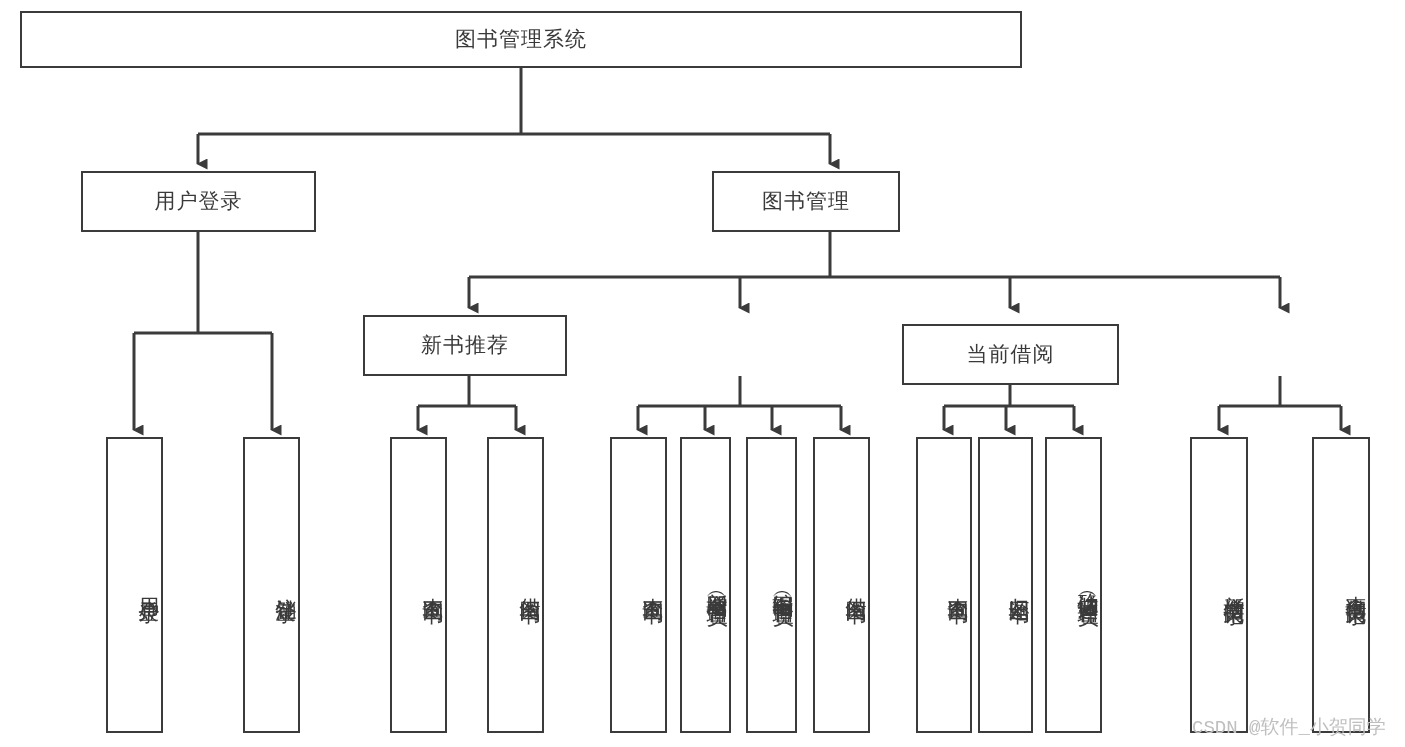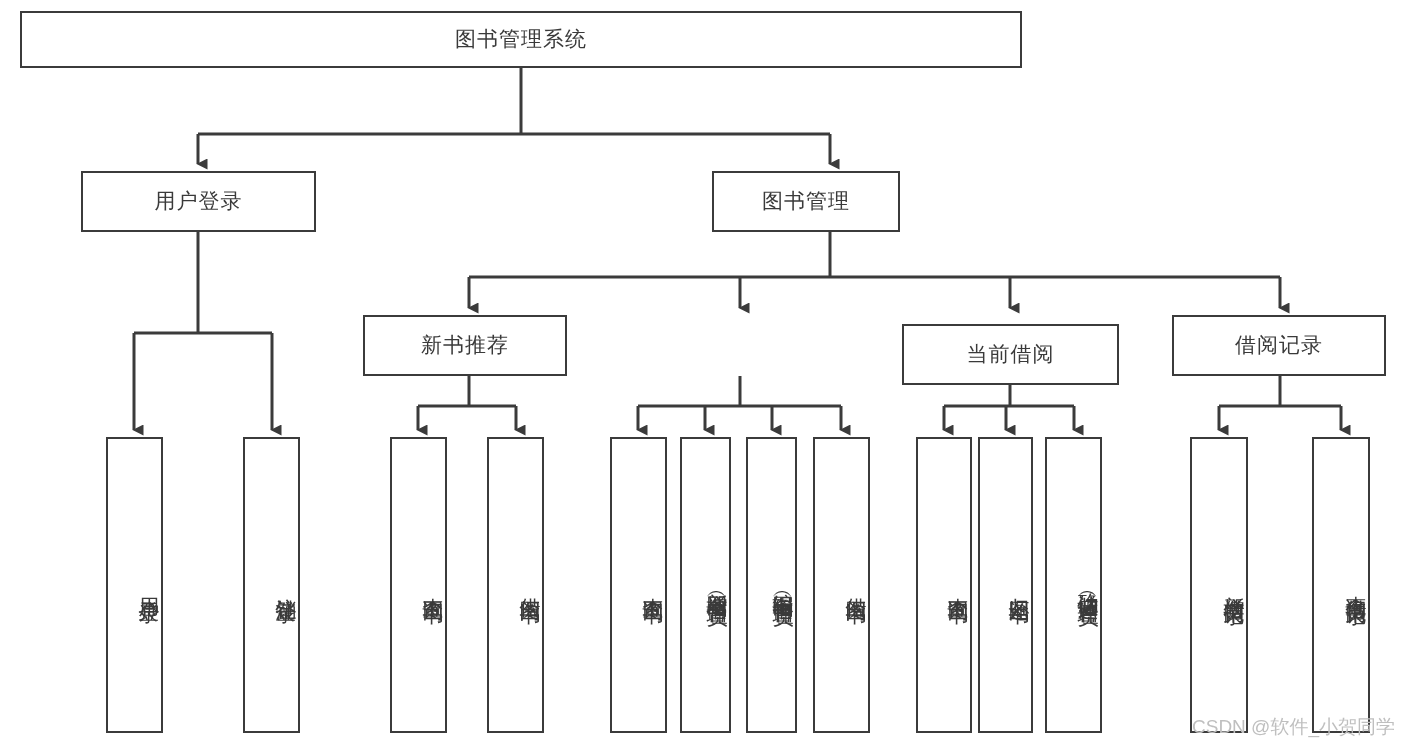--- a/index.html
+++ b/index.html
@@ -52,21 +52,21 @@
     width:1405px;height:747px;
     pointer-events:none;
   }
   .watermark{
     position:absolute;
     left:1192px;
     top:714px;
     font-size:19px;
     color:#bfbfbf;
     white-space:nowrap;
-    font-family:Liberation Sans, sans-serif;
+    font-family:Liberation Mono, monospace;
   }
 </style>
 </head>
 <body>
 
 <div id="canvas">
 
   <svg class="links" viewBox="0 0 1405 747">
     <defs>
       <marker id="arw" markerWidth="12" markerHeight="12" refX="5.5" refY="9.5" orient="auto" markerUnits="userSpaceOnUse">
@@ -127,23 +127,20 @@
   <div class="node h" style="left:712px;top:171px;width:188px;height:61px;">
     <span>图书管理</span>
   </div>
 
   <div class="node h" style="left:363px;top:315px;width:204px;height:61px;">
     <span>新书推荐</span>
   </div>
   <div class="node h" style="left:902px;top:324px;width:217px;height:61px;">
     <span>当前借阅</span>
   </div>
-  <div class="node h" style="left:1172px;top:315px;width:214px;height:61px;">
-    <span>借阅记录</span>
-  </div>
 
   <div class="node v" style="left:106px;top:437px;width:57px;height:296px;">
     <span class="vtext">用户登录</span>
   </div>
   <div class="node v" style="left:243px;top:437px;width:57px;height:296px;">
     <span class="vtext">注销登录</span>
   </div>
 
   <div class="node v" style="left:390px;top:437px;width:57px;height:296px;">
     <span class="vtext">查询图书</span>

